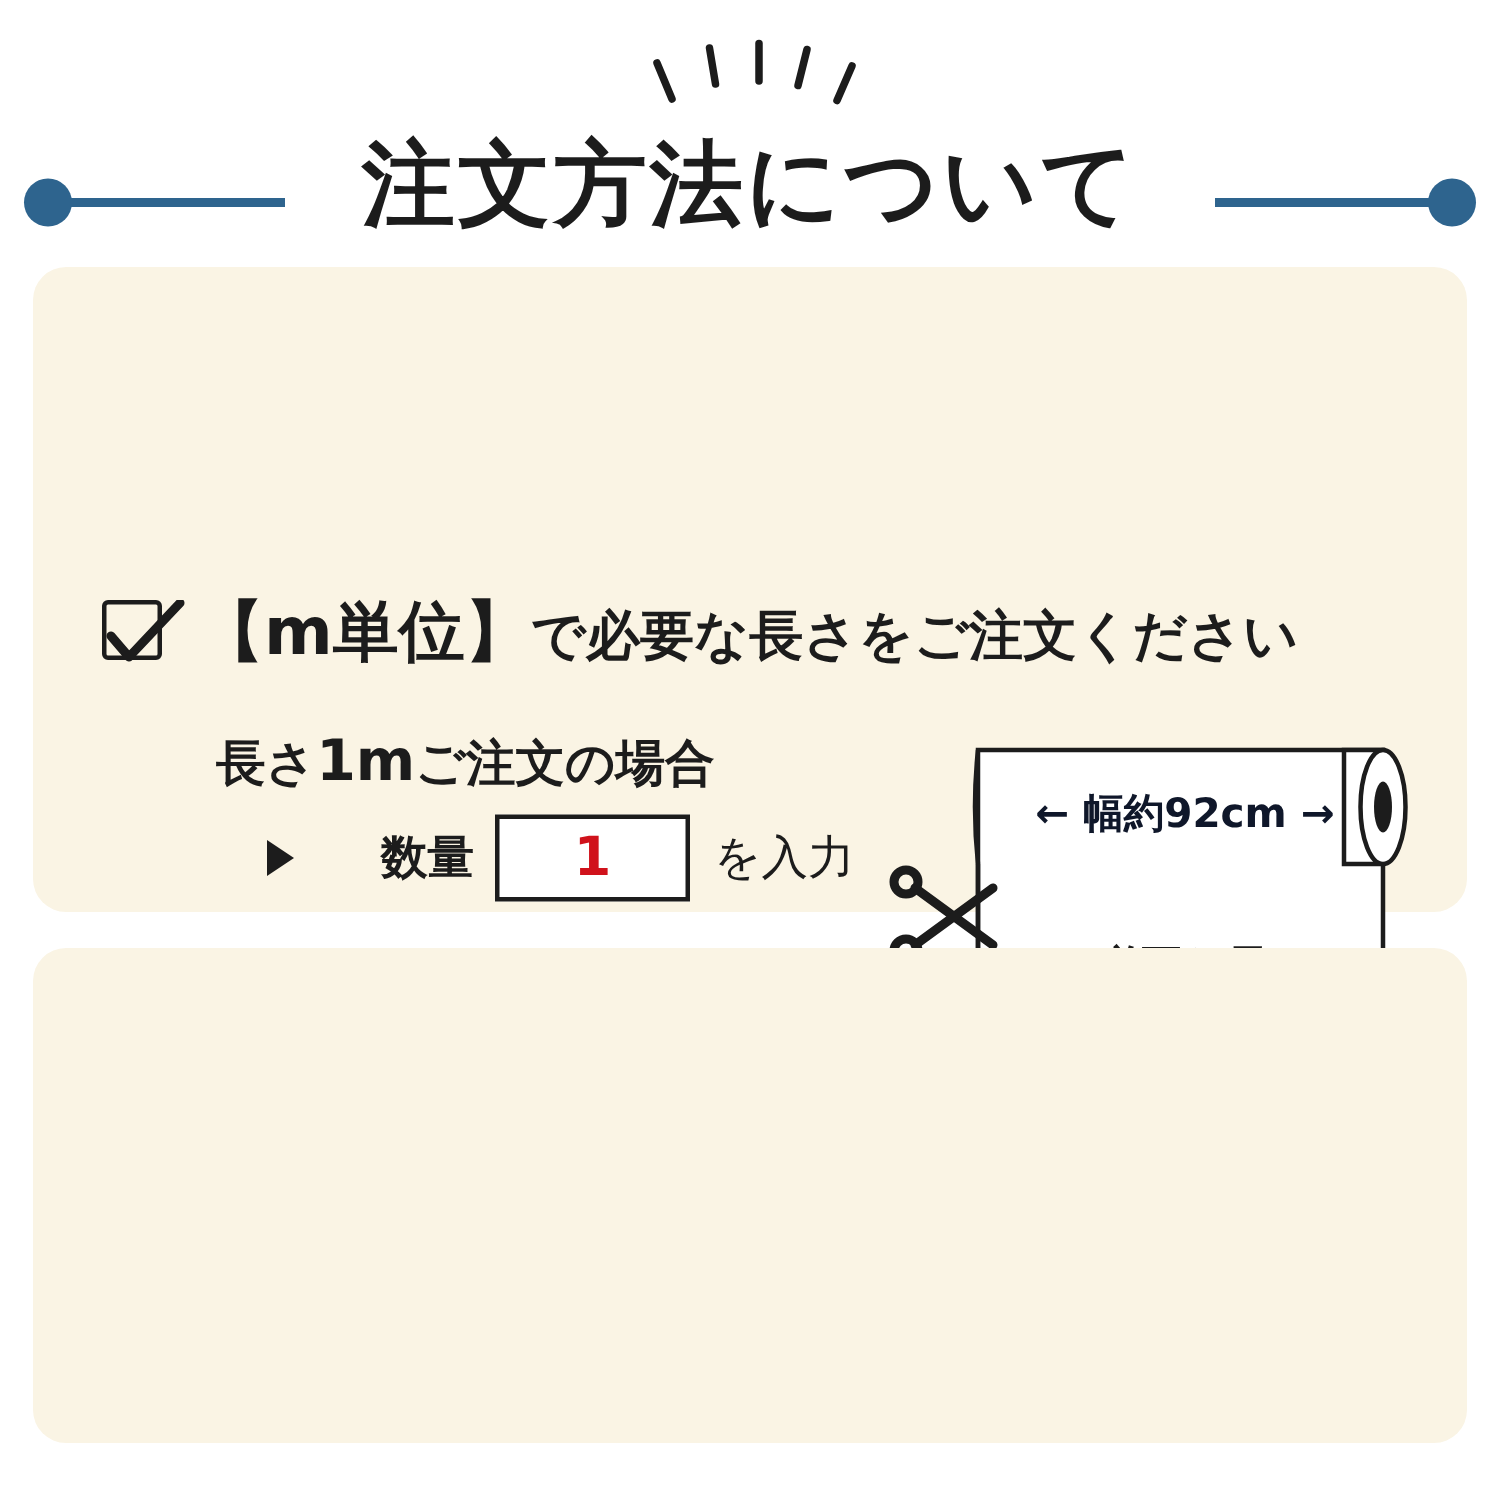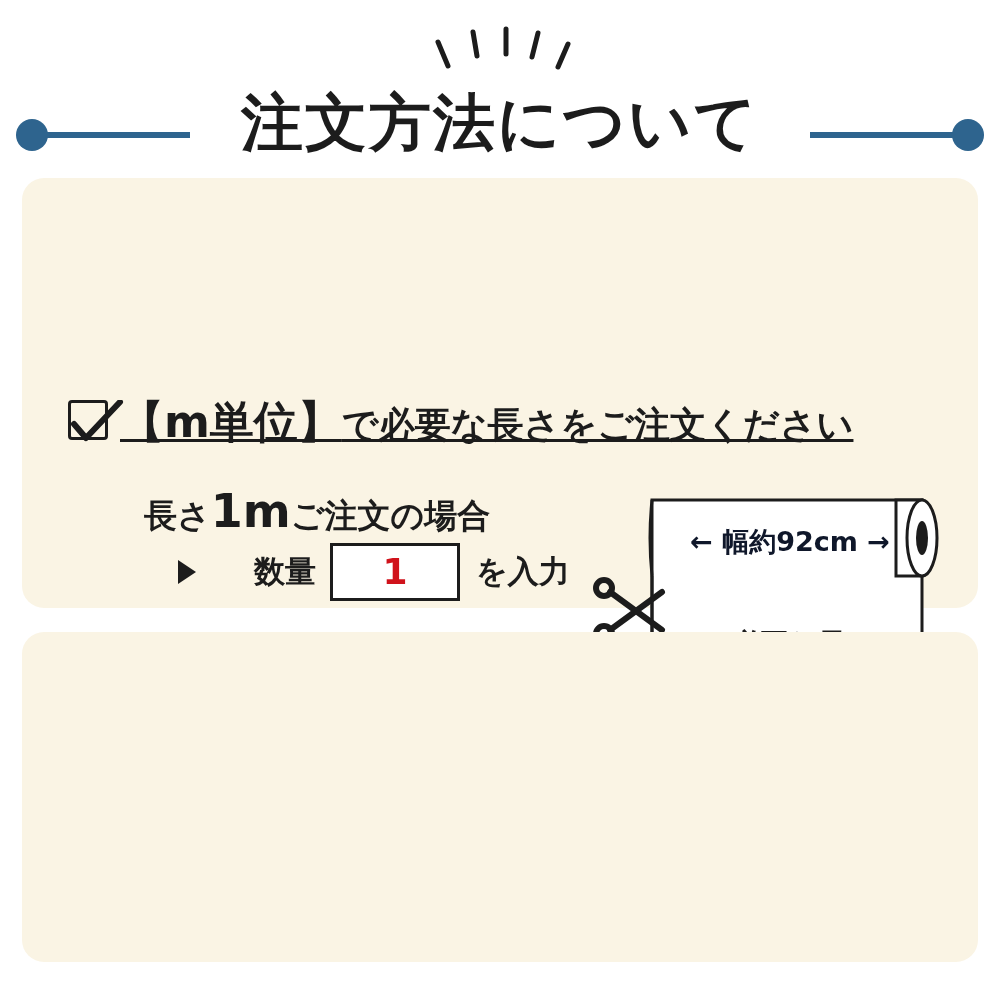--- a/index.html
+++ b/index.html
@@ -111,21 +111,21 @@
   
   .order-label {
     position: absolute;
     font-size: 33px;
     font-weight: 700;
     color: #1c1c1c;
     white-space: nowrap;
     line-height: 1;
   }
   .order-label .num {
-    font-size: 46px;
+    font-size: 38px;
     margin-top: 19px;
   }
   .qty-row {
     position: absolute;
     display: flex;
     align-items: center;
     white-space: nowrap;
   }
   .tri {
     width: 0;
@@ -153,21 +153,21 @@
     box-sizing: border-box;
   }
   .qty-value {
     font-size: 36px;
     font-weight: 700;
     color: #d0121b;
     line-height: 1;
   }
   .qty-after {
     font-size: 31px;
-    font-weight: 700;
+    font-weight: 400;
     color: #1c1c1c;
     margin-left: 16px;
   }
 
   
   .roll {
     position: absolute;
     left: 612px;
     top: 308px;
     width: 310px;
@@ -229,21 +229,21 @@
   </div>
 
   <div class="card card-one">
 
     <div class="check-box" style="left:46px; top:222px; position:absolute;"></div>
     <div style="position:absolute; left:46px; top:222px; width:60px; height:46px;">
       <svg width="62" height="48" viewBox="0 0 62 48">
         <polyline points="6,24 18,38 52,2" fill="none" stroke="#1c1c1c" stroke-width="6" stroke-linecap="round" stroke-linejoin="round"></polyline>
       </svg>
     </div>
-    <div class="heading-text" style="left:98px; top:222px;text-decoration:underline;">
+    <div class="heading-text" style="left:110px; top:222px;">
       <span class="big">【m単位】</span><span>で必要な長さをご注文ください</span>
     </div>
 
     <div class="order-label" style="left:122px; top:310px;">
       <span>長さ</span><span class="num">1m</span><span>ご注文の場合</span>
     </div>
     <div class="qty-row" style="left:156px; top:365px;">
       <span class="tri"></span>
       <span class="qty-word">数量</span>
       <span class="qty-field">

